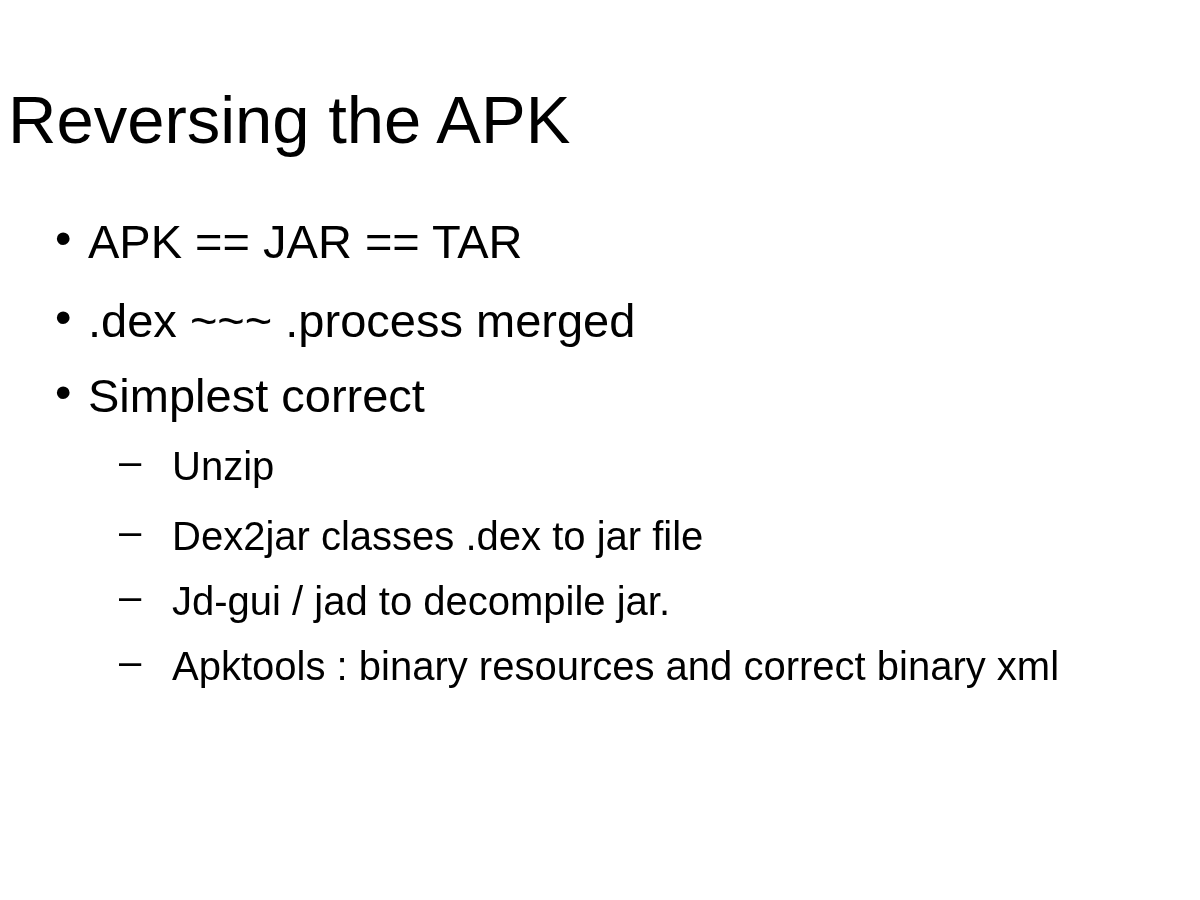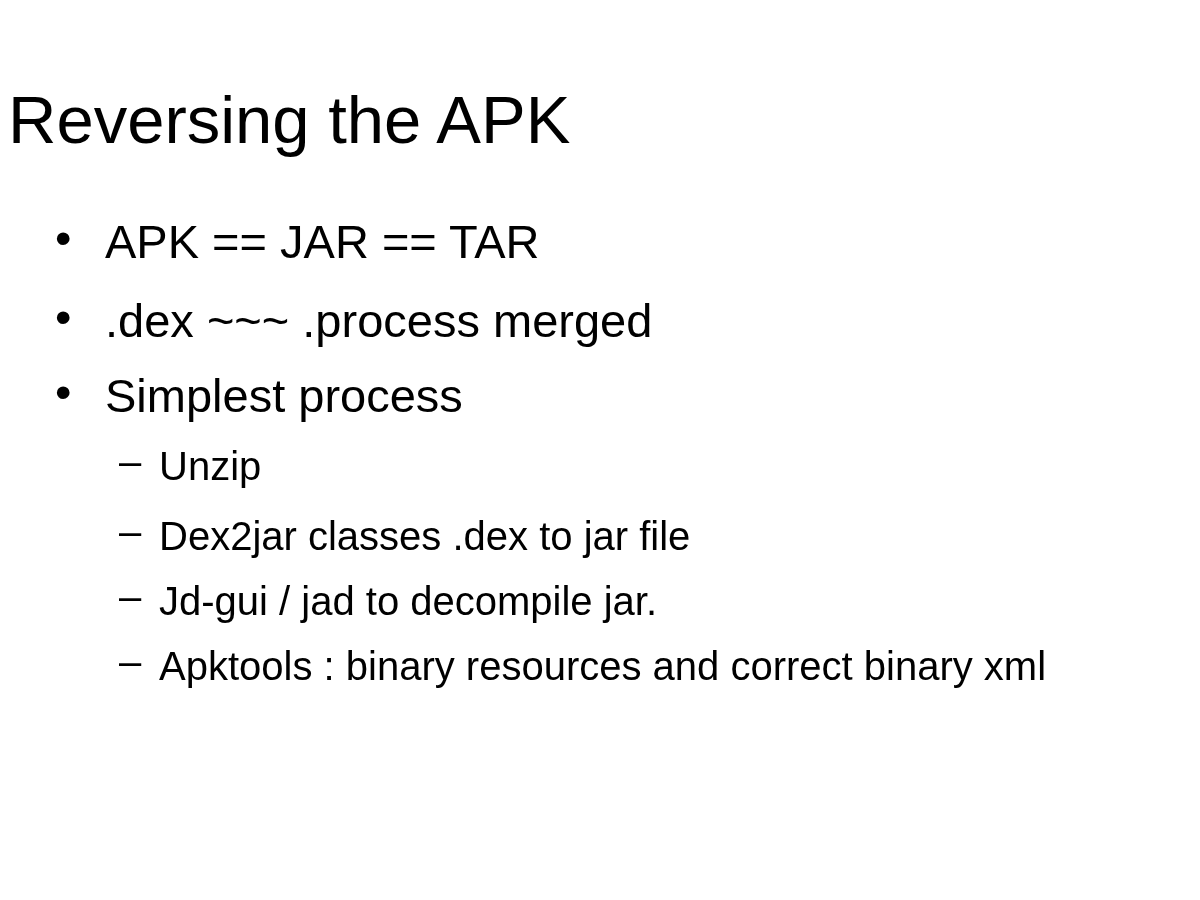--- a/index.html
+++ b/index.html
@@ -32,23 +32,23 @@
     position: absolute;
     left: 0;
     width: 1200px;
     line-height: 1;
     white-space: nowrap;
   }
   .l1 { font-size: 47px; }
   .l2 { font-size: 40px; }
   .marker { position: absolute; }
   .l1 .marker { left: 55px; top: -4px; }
-  .l1 .text  { position: absolute; left: 105px; }
+  .l1 .text  { position: absolute; left: 88px; }
   .l2 .marker { left: 119px; top: -5px; }
-  .l2 .text  { position: absolute; left: 159px; }
+  .l2 .text  { position: absolute; left: 172px; }
   .r-b1 { top: 218px; }
   .r-b2 { top: 297px; }
   .r-b3 { top: 372px; }
   .r-s1 { top: 446px; }
   .r-s2 { top: 516px; }
   .r-s3 { top: 581px; }
   .r-s4 { top: 646px; }
 </style>
 </head>
 <body>
@@ -62,21 +62,21 @@
     <span class="text">APK == JAR == TAR</span>
   </div>
 
   <div class="row l1 r-b2">
     <span class="marker">•</span>
     <span class="text">.dex ~~~ .process merged</span>
   </div>
 
   <div class="row l1 r-b3">
     <span class="marker">•</span>
-    <span class="text">Simplest process</span>
+    <span class="text">Simplest correct</span>
   </div>
 
   <div class="row l2 r-s1">
     <span class="marker">–</span>
     <span class="text">Unzip</span>
   </div>
 
   <div class="row l2 r-s2">
     <span class="marker">–</span>
     <span class="text">Dex2jar classes .dex to jar file</span>

